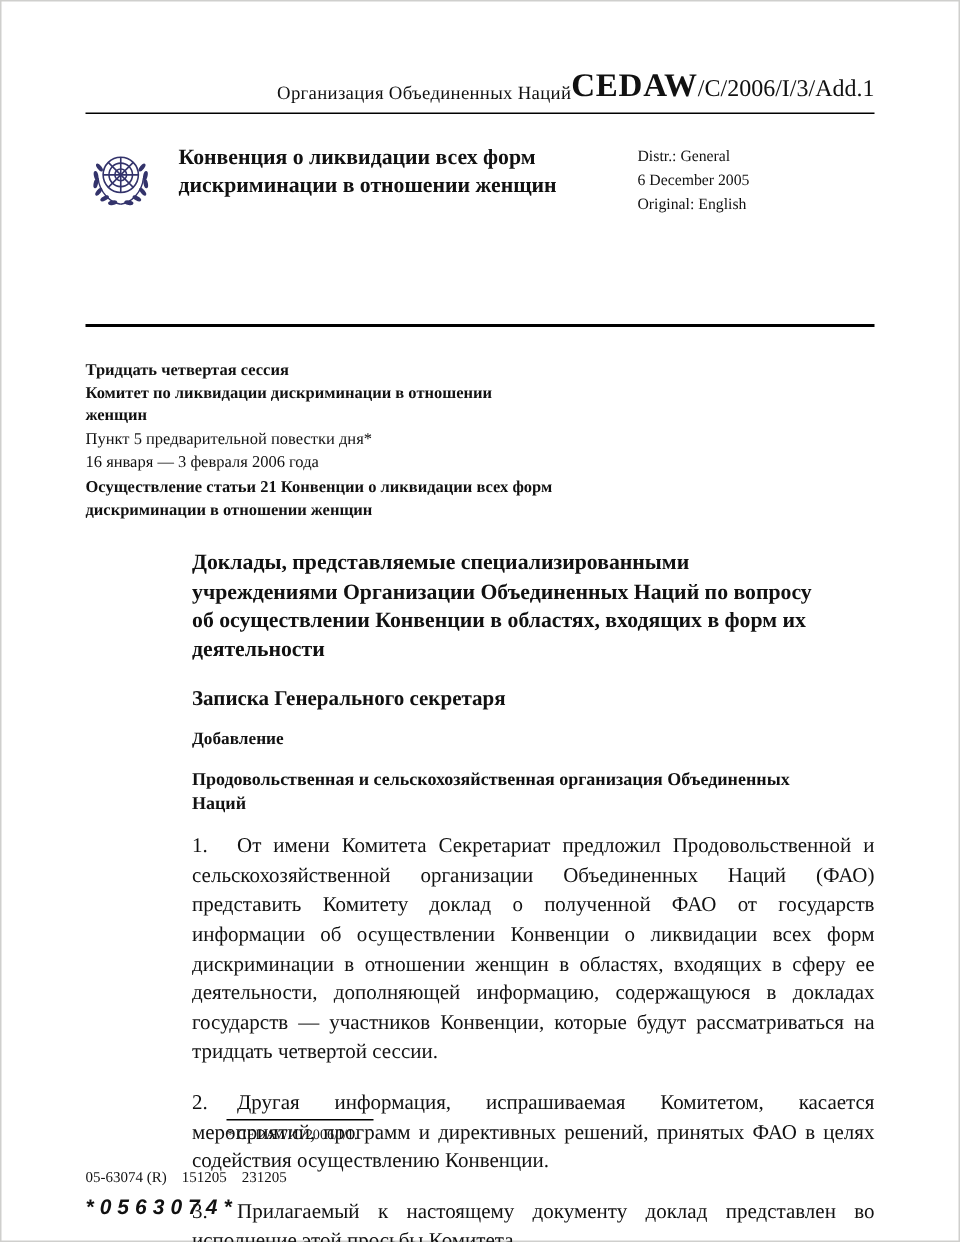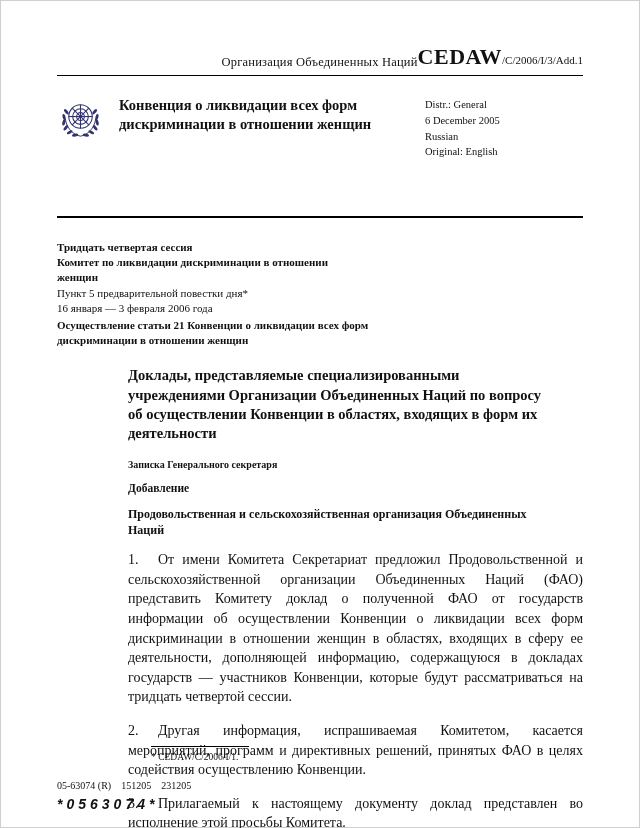--- a/index.html
+++ b/index.html
@@ -9,37 +9,37 @@
     padding:44px 57px 0 57px;
     font-family:"Liberation Serif","DejaVu Serif",serif;
     color:#111;
     box-shadow:0 0 0 1px #cfcfcd inset;
   }
   
   .top-row{display:flex;justify-content:flex-end;align-items:flex-end;}
   .org-name{font-size:12.5px;letter-spacing:.2px;}
   .symbol{white-space:nowrap;}
   .symbol-big{font-size:22px;font-weight:bold;letter-spacing:.5px;}
-  .symbol-rest{font-size:11px;}
+  .symbol-rest{font-size:16px;}
   .thin-rule{border-bottom:1px solid #000;margin-top:5px;}
   
   .masthead{display:flex;margin-top:18px;min-height:122px;}
   .emblem{width:62px;flex:0 0 62px;padding-top:2px;}
   .mast-title{width:272px;font-size:14.5px;font-weight:bold;line-height:1.32;padding-top:2px;}
   .mast-spacer{flex:1;}
   .distr{width:158px;flex:0 0 158px;font-size:10.5px;line-height:1.5;padding-top:3px;}
   .thick-rule{border-top:2.5px solid #000;}
   
   .session{margin-top:22px;font-size:11px;line-height:1.38;}
   .session .b{font-weight:bold;}
   .session .item-title{margin-top:2px;}
   
   .bodyblock{margin-top:18px;padding-left:71px;}
   .doc-title{font-size:14.5px;font-weight:bold;line-height:1.34;width:430px;}
-  .doc-subtitle{margin-top:15px;font-size:10px;font-weight:bold;}
+  .doc-subtitle{margin-top:15px;font-size:14px;font-weight:bold;}
   .doc-addendum{margin-top:12px;font-size:11.5px;font-weight:bold;}
   .doc-org{margin-top:12px;font-size:12px;font-weight:bold;line-height:1.35;width:400px;}
   .para{margin-top:12px;font-size:14px;line-height:1.4;text-align:justify;}
   .pnum{display:inline-block;width:30px;font-weight:normal;}
   
   .footnote{position:absolute;left:114px;bottom:66px;font-size:9.5px;margin-left:37px;}
   .footnote-rule{width:98px;border-top:1px solid #000;margin-bottom:5px;}
   
   .footer{position:absolute;left:57px;bottom:16px;}
   .doc-number{font-size:10px;white-space:pre;}
@@ -87,21 +87,20 @@
           <ellipse cx="35" cy="37" rx="1.5" ry="3.2" transform="rotate(-62 35 37)"></ellipse>
           <ellipse cx="29.5" cy="40" rx="1.5" ry="3.2" transform="rotate(-80 29.5 40)"></ellipse>
         </g>
       </svg>
     </div>
     <div class="mast-title">Конвенция о ликвидации всех форм дискриминации в отношении женщин</div>
     <div class="mast-spacer"></div>
     <div class="distr">
       <div>Distr.: General</div>
       <div>6 December 2005</div>
-      <div>Russian</div>
       <div>Original: English</div>
     </div>
   </div>
   <div class="thick-rule"></div>
 
   <div class="session">
     <div class="b">Тридцать четвертая сессия</div>
     <div class="b" style="width:280px">Комитет по ликвидации дискриминации в отношении женщин</div>
     <div>Пункт 5 предварительной повестки дня*</div>
     <div>16 января — 3 февраля 2006 года</div>

